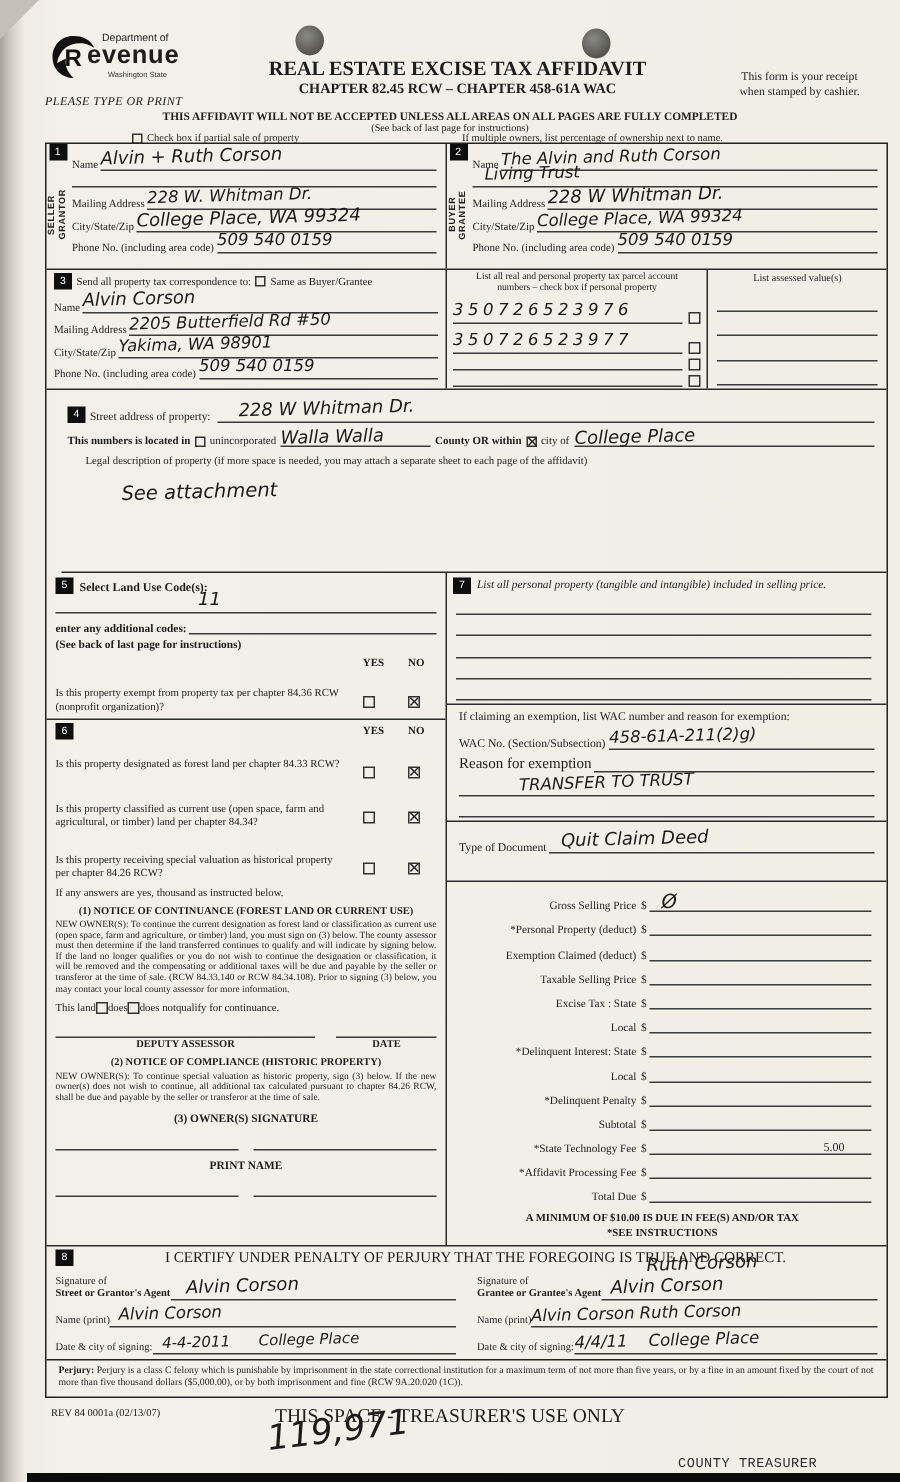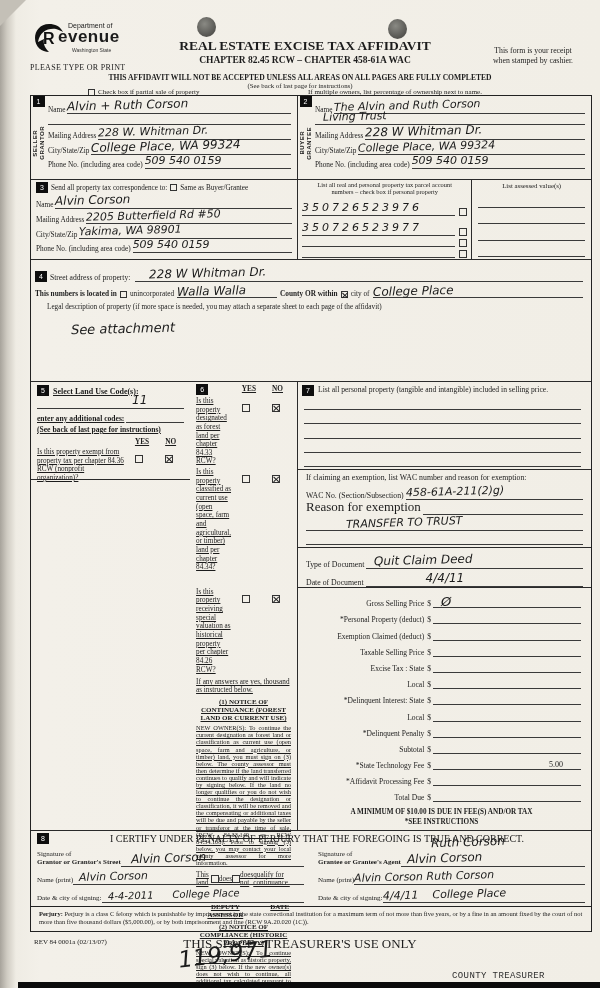--- a/index.html
+++ b/index.html
@@ -14,21 +14,21 @@
   .hole1 { left:197px; top:17px; }
   .hole2 { left:388px; top:19px; }
 
   
   .logo { position:absolute; left:34px; top:22px; display:flex; }
   .swoosh { width:30px; height:32px; }
   .logotext { margin-left:-6px; }
   .dept { font-family:"Liberation Sans",sans-serif; font-size:7px; margin-left:10px; }
   .revenue { font-family:"Liberation Sans",sans-serif; font-weight:bold; font-size:17px; letter-spacing:0.5px; margin-top:-2px; }
   .wastate { font-family:"Liberation Sans",sans-serif; font-size:5px; margin-left:14px; color:#333; }
-  .please { position:absolute; left:30px; top:63px; font-size:8px; letter-spacing:0.3px; }
+  .please { position:absolute; left:30px; top:63px; font-size:8px; letter-spacing:0.3px;font-style:italic; }
   .title { position:absolute; left:150px; top:38px; width:310px; text-align:center; font-weight:bold; font-size:13.5px; }
   .subtitle { position:absolute; left:150px; top:55px; width:310px; text-align:center; font-weight:bold; font-size:9.5px; }
   .receipt { position:absolute; right:6px; top:46px; width:122px; text-align:center; font-size:7.8px; line-height:1.3; }
   .warning { position:absolute; left:0; top:73px; width:100%; text-align:center; font-weight:bold; font-size:7.6px; }
   .seeback { position:absolute; left:0; top:82px; width:100%; text-align:center; font-size:6.8px; }
   .partial { position:absolute; left:88px; top:88px; font-size:7px; display:flex; align-items:center; gap:3px; }
   .multiple { position:absolute; left:308px; top:88px; font-size:7px; }
 
   
   .cb { display:inline-block; width:8px; height:8px; border:1px solid #333; background:transparent;
@@ -63,51 +63,51 @@
   .corrhead { display:flex; align-items:center; gap:3px; font-size:7.2px; }
   .parcels { flex:1.55; padding:1px 4px; display:flex; flex-direction:column; border-right:1px solid #2a2a2a; }
   .parhead { font-size:6.4px; text-align:center; line-height:1.15; }
   .parrow { display:flex; align-items:flex-end; gap:4px; margin-top:1px; flex:1; }
   .digits { letter-spacing:3px; white-space:nowrap; }
   .assessed { flex:1; padding:2px 6px; display:flex; flex-direction:column; }
   .asshead { font-size:6.8px; text-align:center; margin-bottom:2px; }
   .assline { flex:1; display:flex; align-items:flex-end; }
 
   
-  .rowC { height:122px; border-bottom:1px solid #2a2a2a; padding:3px 8px 0 4px; }
+  .rowC { height:122px; border-bottom:1px solid #2a2a2a; padding:3px 8px 0 4px;margin-left:10px; }
   .c1 { display:flex; align-items:flex-end; gap:3px; }
   .c2 { display:flex; align-items:flex-end; gap:3px; margin-top:4px; font-size:7.3px; }
   .c3 { display:flex; align-items:center; gap:3px; margin-top:5px; font-size:7.2px; margin-left:12px; }
   .c4 { font-size:7.2px; margin-top:5px; margin-left:12px; }
   .attach { margin:8px 0 0 36px; }
 
   
   .rowD { display:flex; height:448px; }
-  .colL { width:267px; border-right:1px solid #2a2a2a; display:flex; flex-direction:row;text-decoration:underline; }
+  .colL { width:267px; border-right:1px solid #2a2a2a; display:flex; flex-direction:column; }
   .colR { flex:1; display:flex; flex-direction:column; }
   .s5 { height:98px; border-bottom:1px solid #2a2a2a; padding:3px 6px; }
   .s5head { display:flex; gap:4px; align-items:flex-end; }
   .yesno { display:flex; justify-content:flex-end; gap:16px; font-size:7.3px; font-weight:bold; margin-top:3px; padding-right:8px; }
-  .qrow { display:flex; align-items:flex-start; margin-top:2px; }
+  .qrow { display:flex; align-items:flex-start; margin-top:12px; }
   .qtext { flex:1; font-size:7.2px; line-height:1.2; }
   .qcb { width:30px; text-align:center; flex:none; }
   .s6 { flex:1; padding:2px 6px; }
   .s6head { display:flex; }
   .para { font-size:6.35px; line-height:1.12; text-align:justify; margin-top:2px; }
   .noticetitle { font-size:7px; font-weight:bold; text-align:center; margin-top:4px; }
   .contline { display:flex; align-items:center; gap:0; font-size:7.2px; margin-top:5px; }
   .sigline2 { display:flex; gap:14px; margin-top:10px; }
   .sigline2 .line { min-height:6px; }
   .under-labels { display:flex; gap:14px; font-size:7px; font-weight:bold; text-align:center; }
   .ownsig { display:flex; gap:10px; margin-top:8px; }
 
   
   .s7 { height:88px; border-bottom:1px solid #2a2a2a; padding:3px 8px 2px 4px; display:flex; flex-direction:column; }
   .s7head { display:flex; gap:4px; }
-  .s7title { font-size:7.6px; line-height:1.35; }
+  .s7title { font-size:7.6px; line-height:1.35;font-style:italic; }
   .s7line { flex:1; display:flex; align-items:flex-end; margin:0 2px; }
   .exem { height:78px; border-bottom:1px solid #2a2a2a; padding:3px 8px; }
   .exline { display:flex; align-items:flex-end; margin-top:2px; }
   .typedate { height:40px; border-bottom:1px solid #2a2a2a; padding:2px 8px; }
   .feeblock { flex:1; padding:4px 10px 0 4px; }
   .feerow { display:flex; justify-content:flex-end; align-items:flex-end; height:16.2px; }
   .feelbl { font-size:7.5px; white-space:nowrap; }
   .feecur { font-size:7.5px; margin-left:3px; }
   .feeline { width:148px; border-bottom:0.8px solid #3a3a3a; margin-left:2px; display:flex; align-items:flex-end; }
   .feeval-right { margin-left:auto; margin-right:18px; font-size:8px; }
@@ -427,39 +427,35 @@
             </div>
         </div>
 
         <div class="exem">
           <div style="font-size:7.8px">If claiming an exemption, list WAC number and reason for exemption:</div>
           <div class="exline" style="height:16px">
             <span class="lbl" style="font-size:7.8px">WAC No. (Section/Subsection)</span>
             <span class="line"><span class="hw hw11 tilt">458-61A-211(2)g)</span></span>
           </div>
           <div class="exline" style="height:13px">
-            <span class="lbl" style="font-size:13px">Reason for exemption</span>
+            <span class="lbl" style="font-size:10px">Reason for exemption</span>
             <span class="line"></span>
           </div>
           <div class="exline" style="height:14px">
             <span class="line"><span class="hw hw11" style="margin-left:40px;transform:rotate(-2deg)">TRANSFER TO TRUST</span></span>
           </div>
           <div class="exline" style="height:12px">
               <span class="line"></span>
             </div>
         </div>
 
         <div class="typedate">
           <div class="exline" style="height:17px">
             <span class="lbl" style="font-size:7.8px">Type of Document</span>
             <span class="line"><span class="hw hw12 tilt" style="margin-left:8px">Quit Claim Deed</span></span>
-          </div>
-          <div class="exline" style="height:16px">
-            <span class="lbl" style="font-size:7.8px">Date of Document</span>
-            <span class="line"><span class="hw hw12" style="margin-left:60px">4/4/11</span></span>
           </div>
         </div>
 
         <div class="feeblock">
           <div class="feerow">
               <span class="feelbl">Gross Selling Price</span>
               <span class="feecur">$</span>
               <span class="feeline">
                 <span class="hw hw13" style="margin-left:8px">Ø</span>
               </span>
@@ -537,21 +533,21 @@
     <div class="rowE">
       <div class="certrow">
         <span class="secnum">8</span>
         <span class="cert">I CERTIFY UNDER PENALTY OF PERJURY THAT THE FOREGOING IS TRUE AND CORRECT.</span>
       </div>
       <div class="sigcols">
         <div class="sigcol">
           <div class="s8row">
             <span class="s8lbl">
               <span>Signature of</span><br>
-              <b>Grantor or Grantor's Street</b>
+              <b>Street or Grantor's Agent</b>
             </span>
             <span class="line"><span class="hw sig" style="margin-left:10px">Alvin Corson</span></span>
           </div>
           <div class="s8row" style="height:15px">
             <span class="s8lbl">Name (print)</span>
             <span class="line"><span class="hw hw11 tilt" style="margin-left:6px">Alvin Corson</span></span>
           </div>
           <div class="s8row" style="height:15px">
             <span class="s8lbl">Date &amp; city of signing:</span>
             <span class="line"><span class="hw hw10 pre tilt" style="margin-left:6px">4-4-2011      College Place</span></span>

